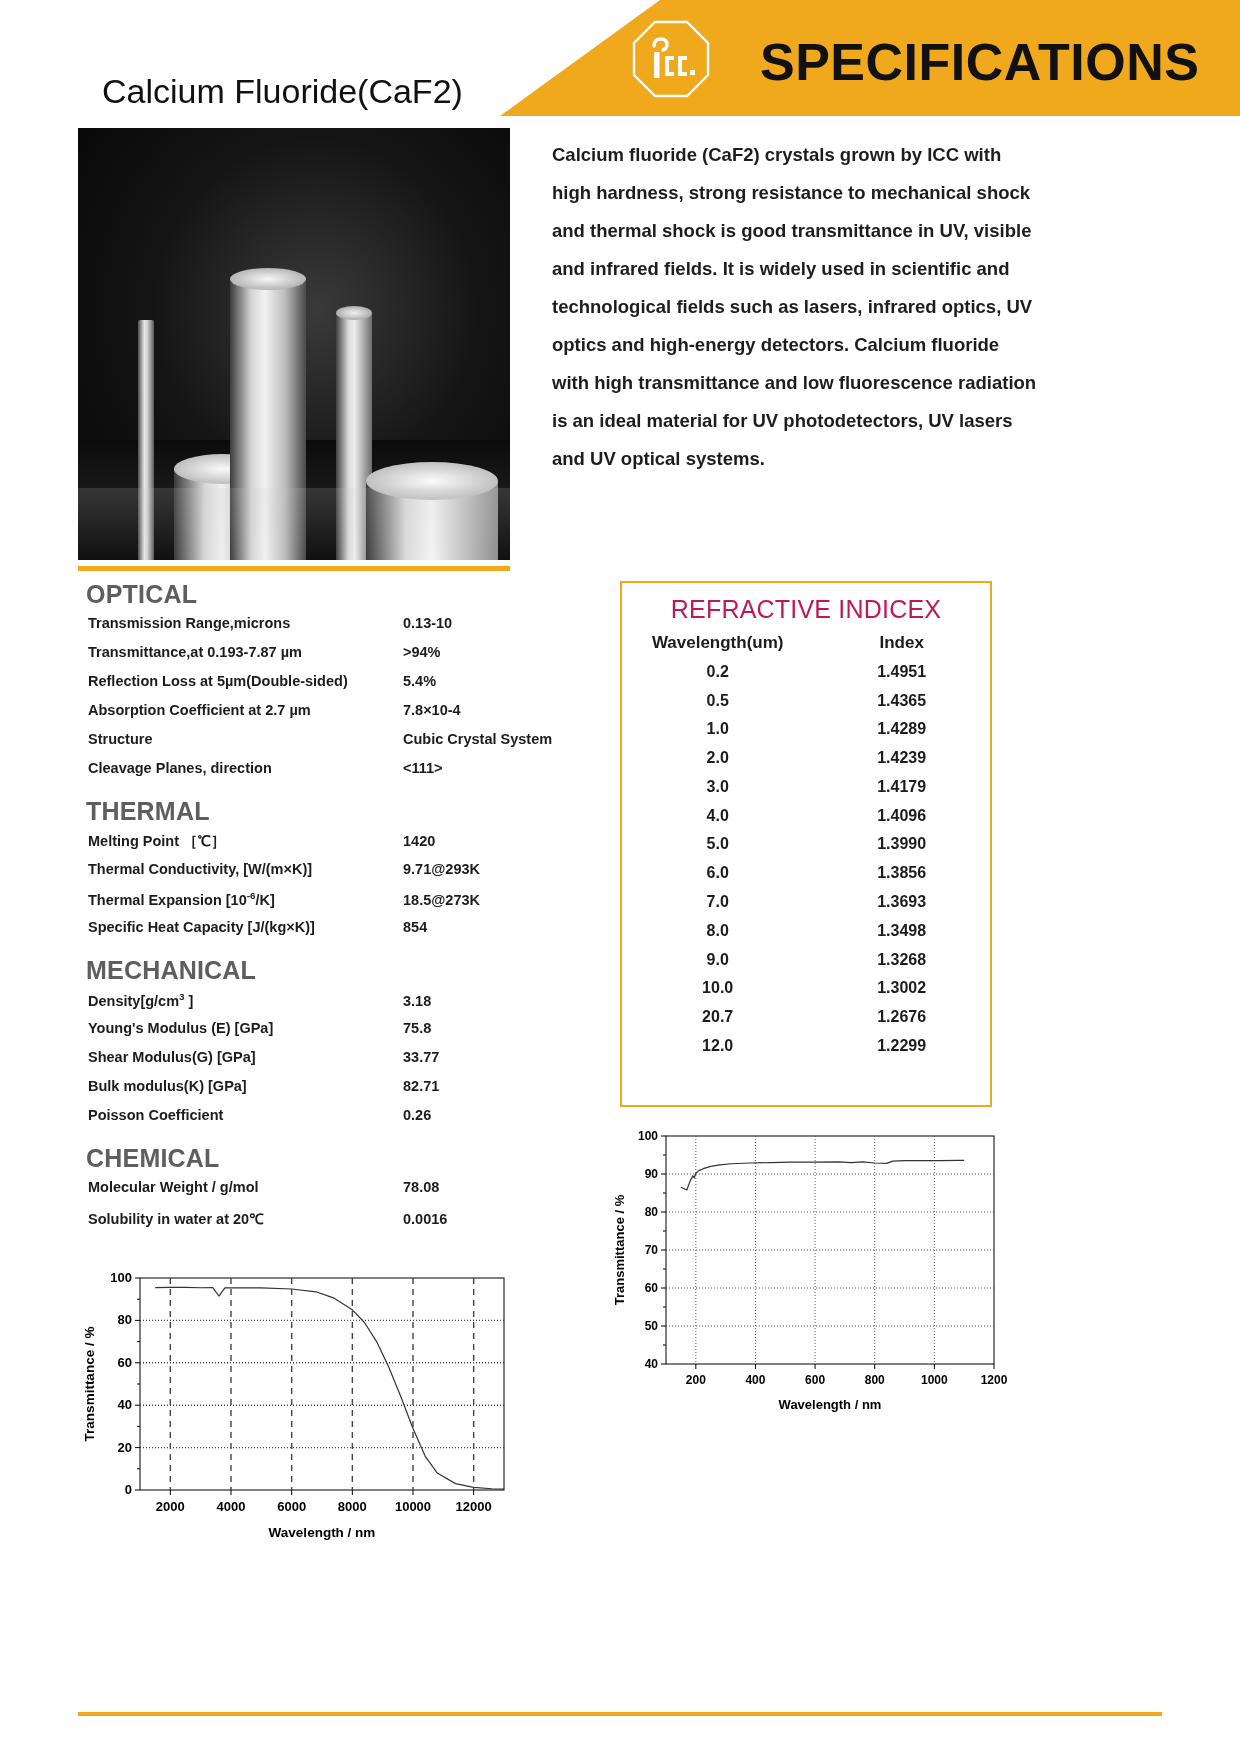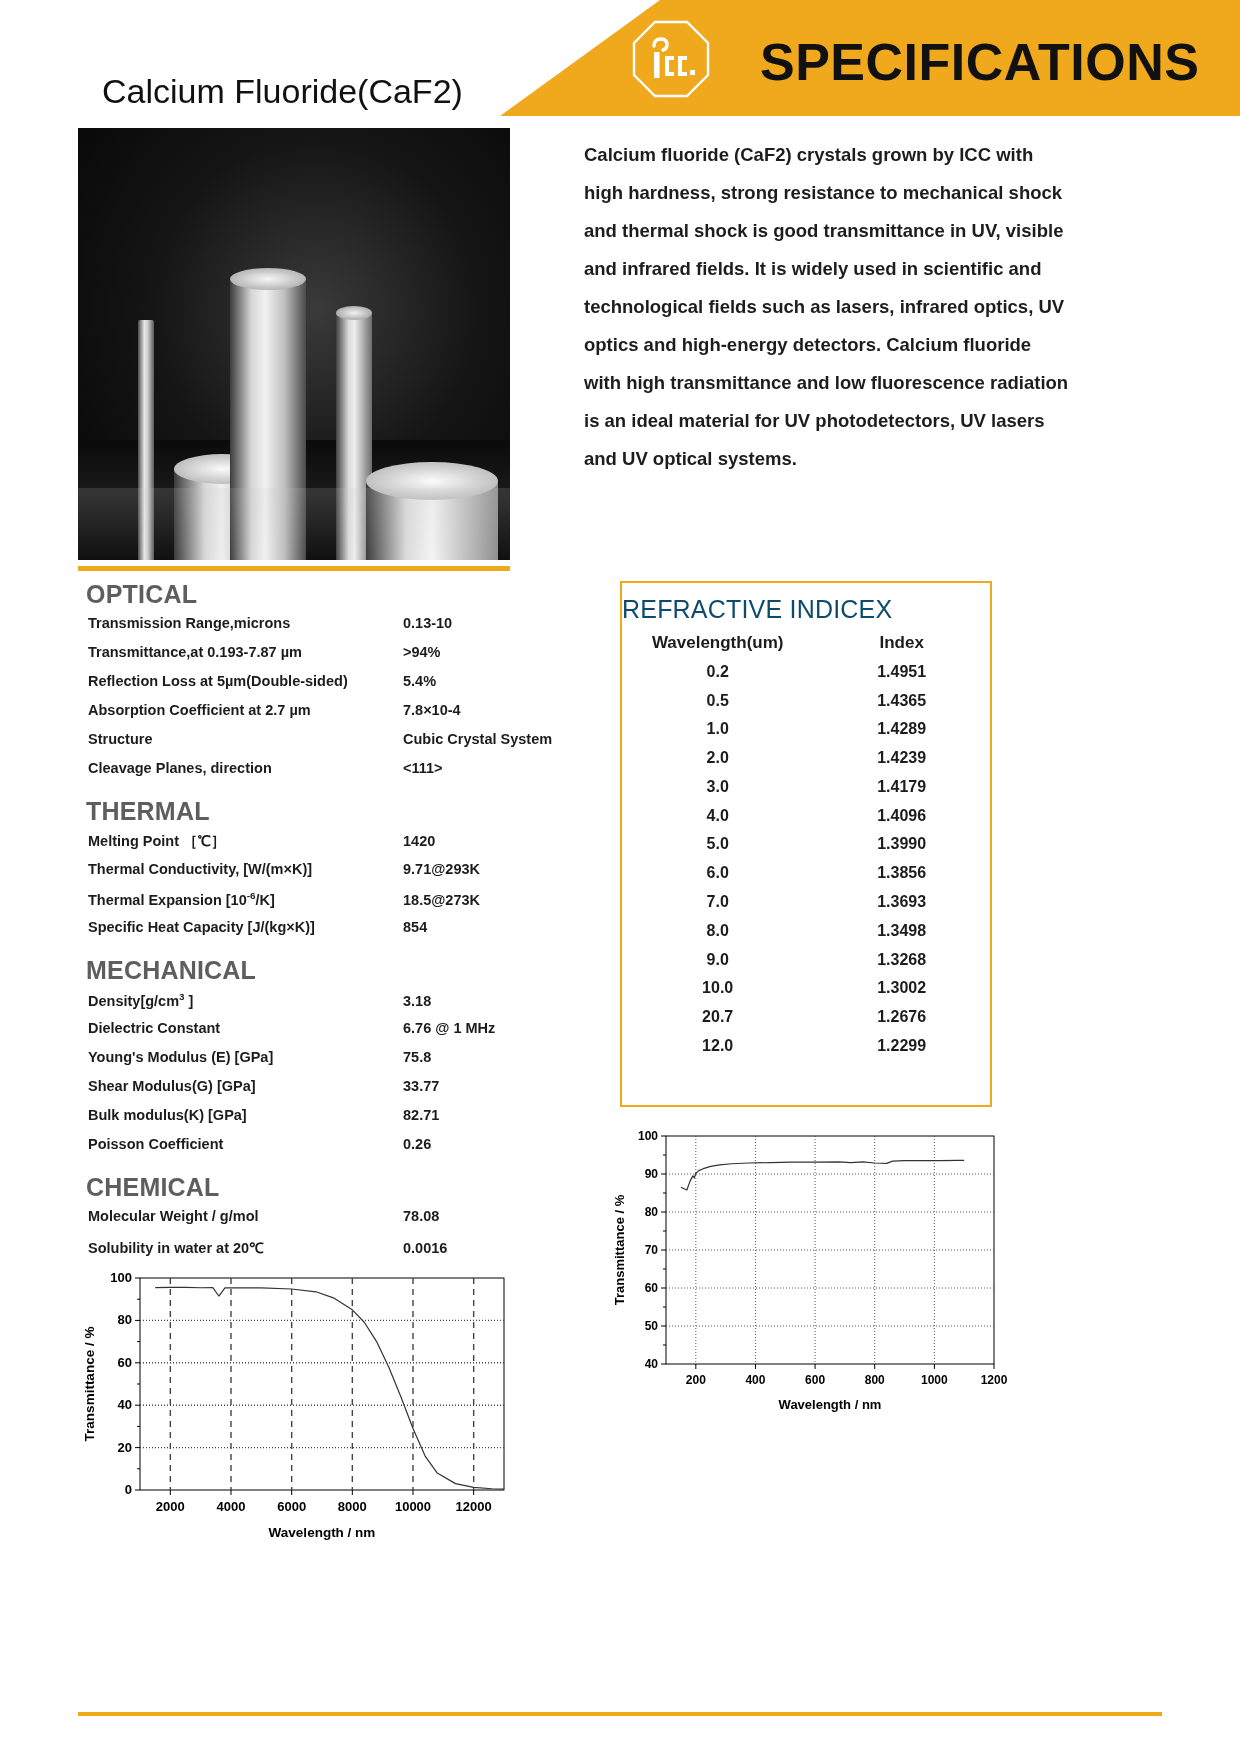--- a/index.html
+++ b/index.html
@@ -111,21 +111,20 @@
     position: absolute; top: 566px; left: 78px;
     width: 432px; height: 5px; background: #f0a81c;
   }
 
   
   .intro {
     position: absolute; top: 136px; left: 552px;
     width: 488px;
     font-size: 18.5px; font-weight: bold; color: #1d1d1d;
     line-height: 38px;
-    margin-left: 32px;
   }
 
   
   .spec-col {
     position: absolute; top: 576px; left: 78px; width: 520px;
   }
   .sec-head {
     font-size: 25px; font-weight: bold; color: #5e5e5e;
     margin: 8px 0 6px 8px; letter-spacing: 0.2px;
   }
@@ -139,21 +138,21 @@
   .spec-value { flex: 1; }
   sup { font-size: 0.68em; vertical-align: super; }
 
   
   .refr-box {
     position: absolute; top: 581px; left: 620px;
     width: 372px; height: 526px;
     border: 2.5px solid #f0a81c; background: #fff;
   }
   .refr-title {
-    font-size: 25px; color: #0c4a6e;
+    text-align: center; font-size: 25px; color: #be185d;
     margin-top: 12px; letter-spacing: 0.2px;
   }
   .refr-table { width: 100%; border-collapse: collapse; margin-top: 4px; }
   .refr-table th, .refr-table td {
     font-size: 16px; font-weight: bold; color: #1c1c1c;
     text-align: center; padding: 5.4px 0;
   }
   .refr-table th { font-size: 17px; padding-bottom: 4px; }
   .refr-table .c-wl { width: 52%; }
   .refr-table .c-ix { width: 48%; }
@@ -252,24 +251,20 @@
       <div class="spec-value">18.5@273K</div>
     </div>
     <div class="spec-row">
       <div class="spec-label">Specific Heat Capacity [J/(kg×K)]</div>
       <div class="spec-value">854</div>
     </div>
     <div class="sec-head">MECHANICAL</div>
     <div class="spec-row">
       <div class="spec-label">Density[g/cm<sup>3</sup> ]</div>
       <div class="spec-value">3.18</div>
-    </div>
-    <div class="spec-row">
-      <div class="spec-label">Dielectric Constant</div>
-      <div class="spec-value">6.76 @ 1 MHz</div>
     </div>
     <div class="spec-row">
       <div class="spec-label">Young's Modulus (E) [GPa]</div>
       <div class="spec-value">75.8</div>
     </div>
     <div class="spec-row">
       <div class="spec-label">Shear Modulus(G) [GPa]</div>
       <div class="spec-value">33.77</div>
     </div>
     <div class="spec-row">

